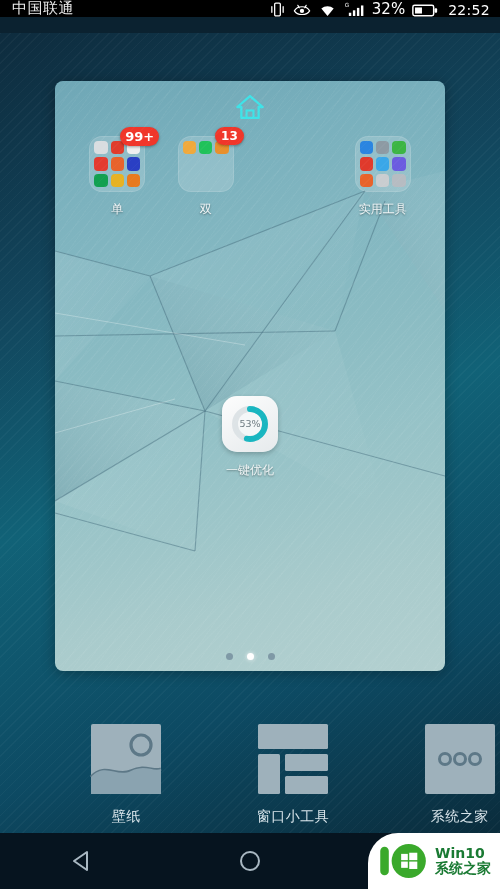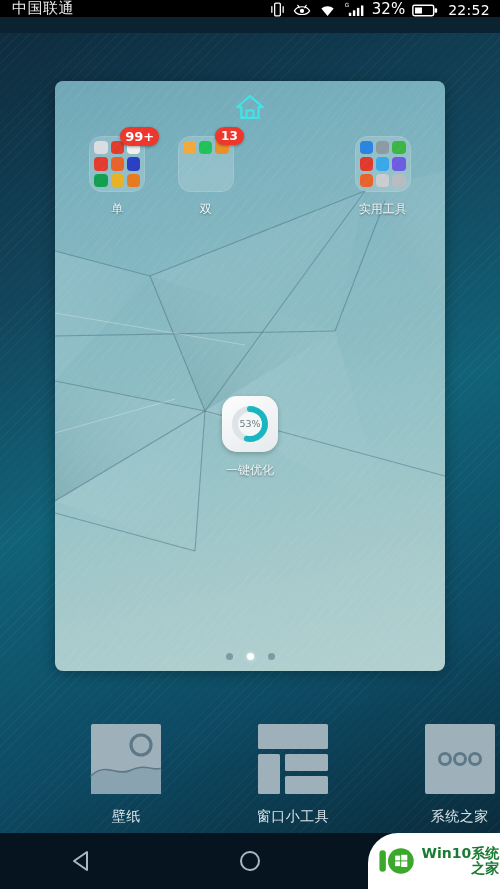--- a/index.html
+++ b/index.html
@@ -146,21 +146,21 @@
   .nav-btn{ flex:1; display:flex; align-items:center; justify-content:center; }
 
   
   #watermark{
     position:absolute; right:0; top:833px;
     width:132px; height:56px; background:#fff;
     border-top-left-radius:30px;
     display:flex; align-items:center; gap:5px;
     padding-left:10px; z-index:35;
   }
-  #wm-text{ display:flex; flex-direction:row; line-height:1.05; }
+  #wm-text{ display:flex; flex-direction:column; line-height:1.05; }
   #wm-line1{ color:#1a7a33; font-size:14px; font-weight:bold; }
   #wm-line2{ color:#1a7a33; font-size:14px; font-weight:bold; }
 </style>
 </head>
 <body>
 
 <div id="status-bar">
   <span id="carrier">中国联通</span>
   <div id="status-right">
 

